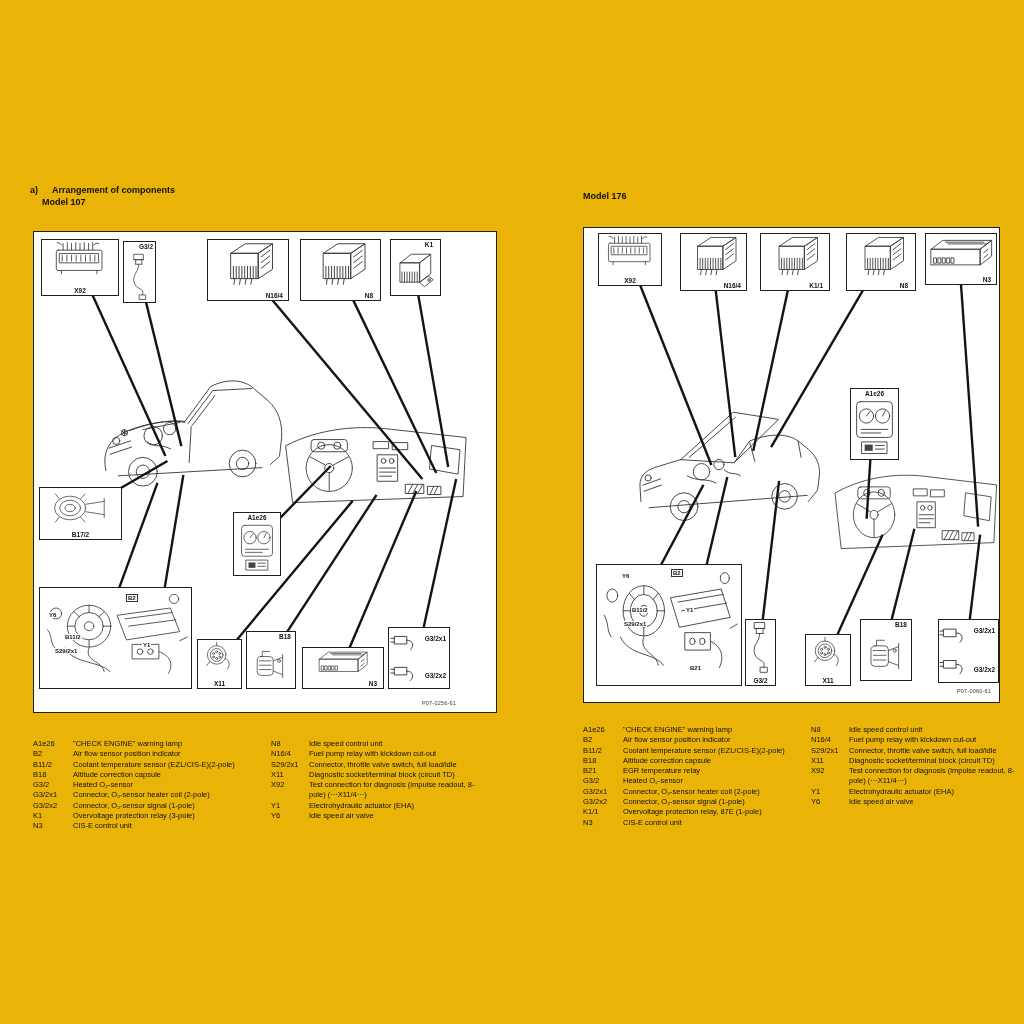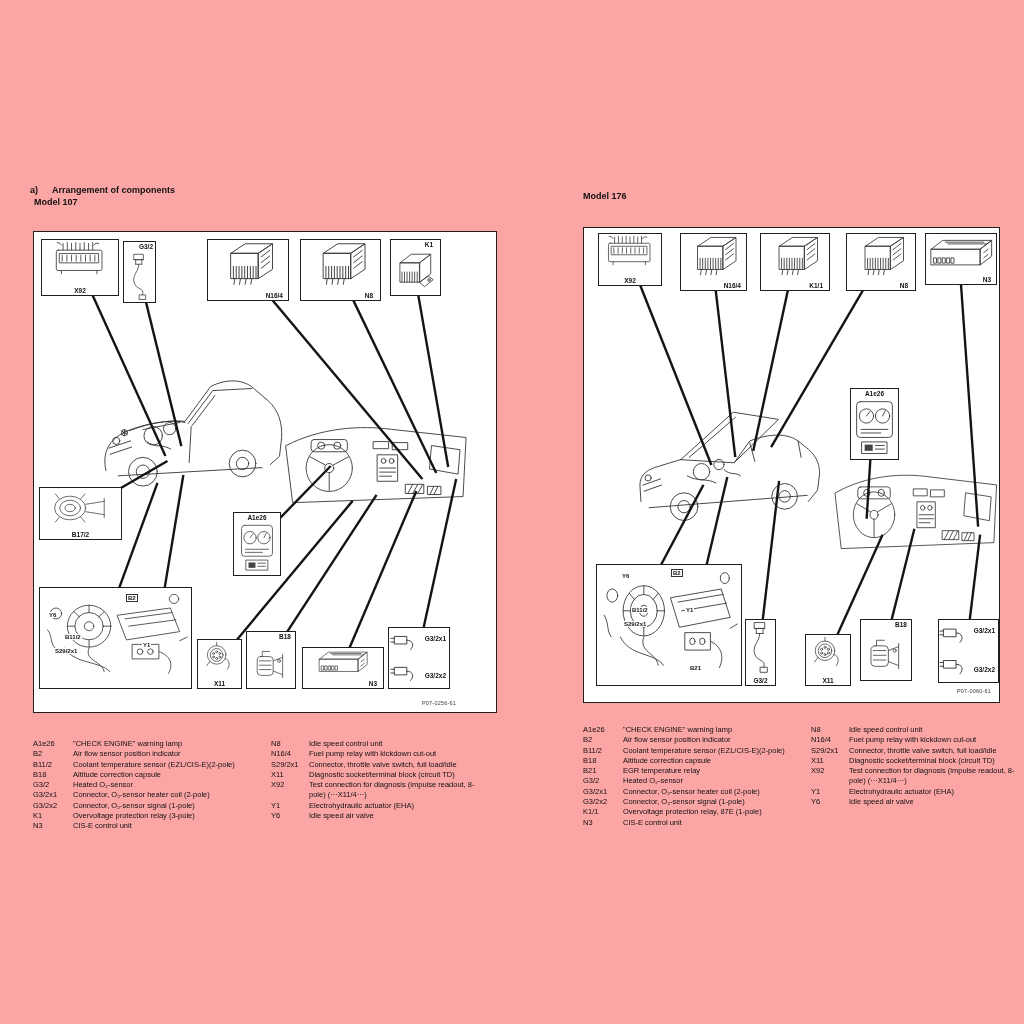--- a/index.html
+++ b/index.html
@@ -4,21 +4,21 @@
 <style>
   * { margin:0; padding:0; box-sizing:border-box; }
   html,body { background:#ffffff; }
   body {
     width:1024px; height:1024px;
     font-family:"Liberation Sans", sans-serif;
     color:#1a1a1a;
     position:relative;
     overflow:hidden;
   }
-  .page { position:relative; width:1024px; height:1024px; background:#fca5a5; }
+  .page { position:relative; width:1024px; height:1024px; background:#eab308; }
 
   .heading { position:absolute; font-size:9px; font-weight:bold; color:#111; line-height:12px; }
 
   .panel { position:absolute; border:1.4px solid #1f1f1f; background:#fff; }
   .panel svg.scene { position:absolute; left:0; top:0; width:100%; height:100%; }
 
   .comp-box { position:absolute; border:1.1px solid #1f1f1f; background:#fff; }
   .comp-box svg.icon { position:absolute; left:0; top:0; width:100%; height:100%; }
   .comp-box svg.icon.pad-b { height:calc(100% - 11px); }
   .comp-box svg.icon.pad-t { top:10px; height:calc(100% - 11px); }
@@ -189,21 +189,21 @@
     </symbol>
   </defs>
 </svg>
 
 <div class="page">
 
   <div class="heading" style="left:30px;top:184px;">
     <div>
       <span style="display:inline-block;width:22px">a)</span><span>Arrangement of components</span>
     </div>
-    <div style="margin-left:4px">Model 107</div>
+    <div style="margin-left:12px">Model 107</div>
   </div>
   <div class="heading" style="left:583px;top:190px;">Model 176</div>
 
   <div class="panel" style="left:33px;top:231px;width:464px;height:482px;">
 
     <svg class="scene" viewBox="0 0 464 482">
       <use href="#sym-car-roadster" x="64" y="136" width="196" height="130"></use>
       <use href="#sym-dash" x="248" y="190" width="192" height="92"></use>
       <g stroke="#141414" stroke-width="2.4">
         <line x1="46" y1="35" x2="132" y2="225"></line>

